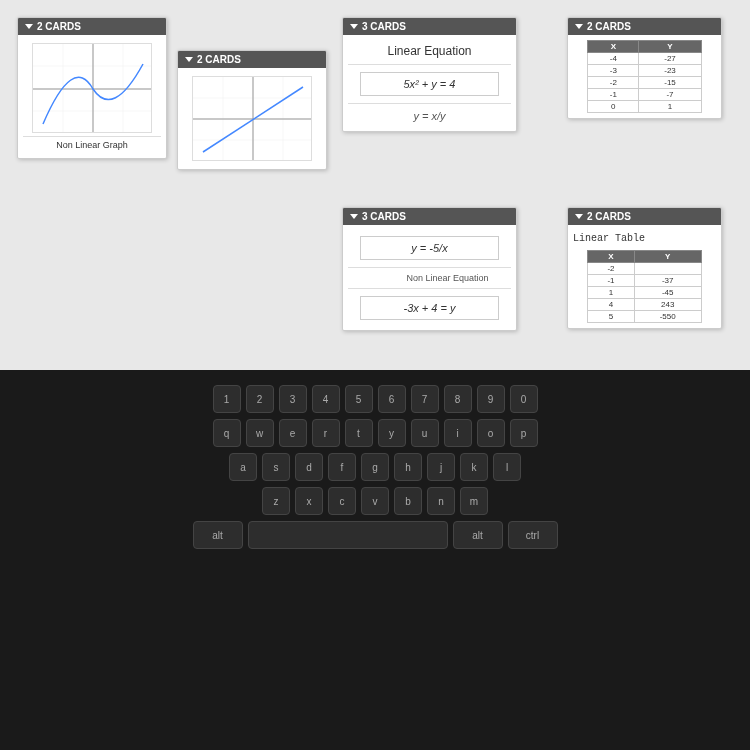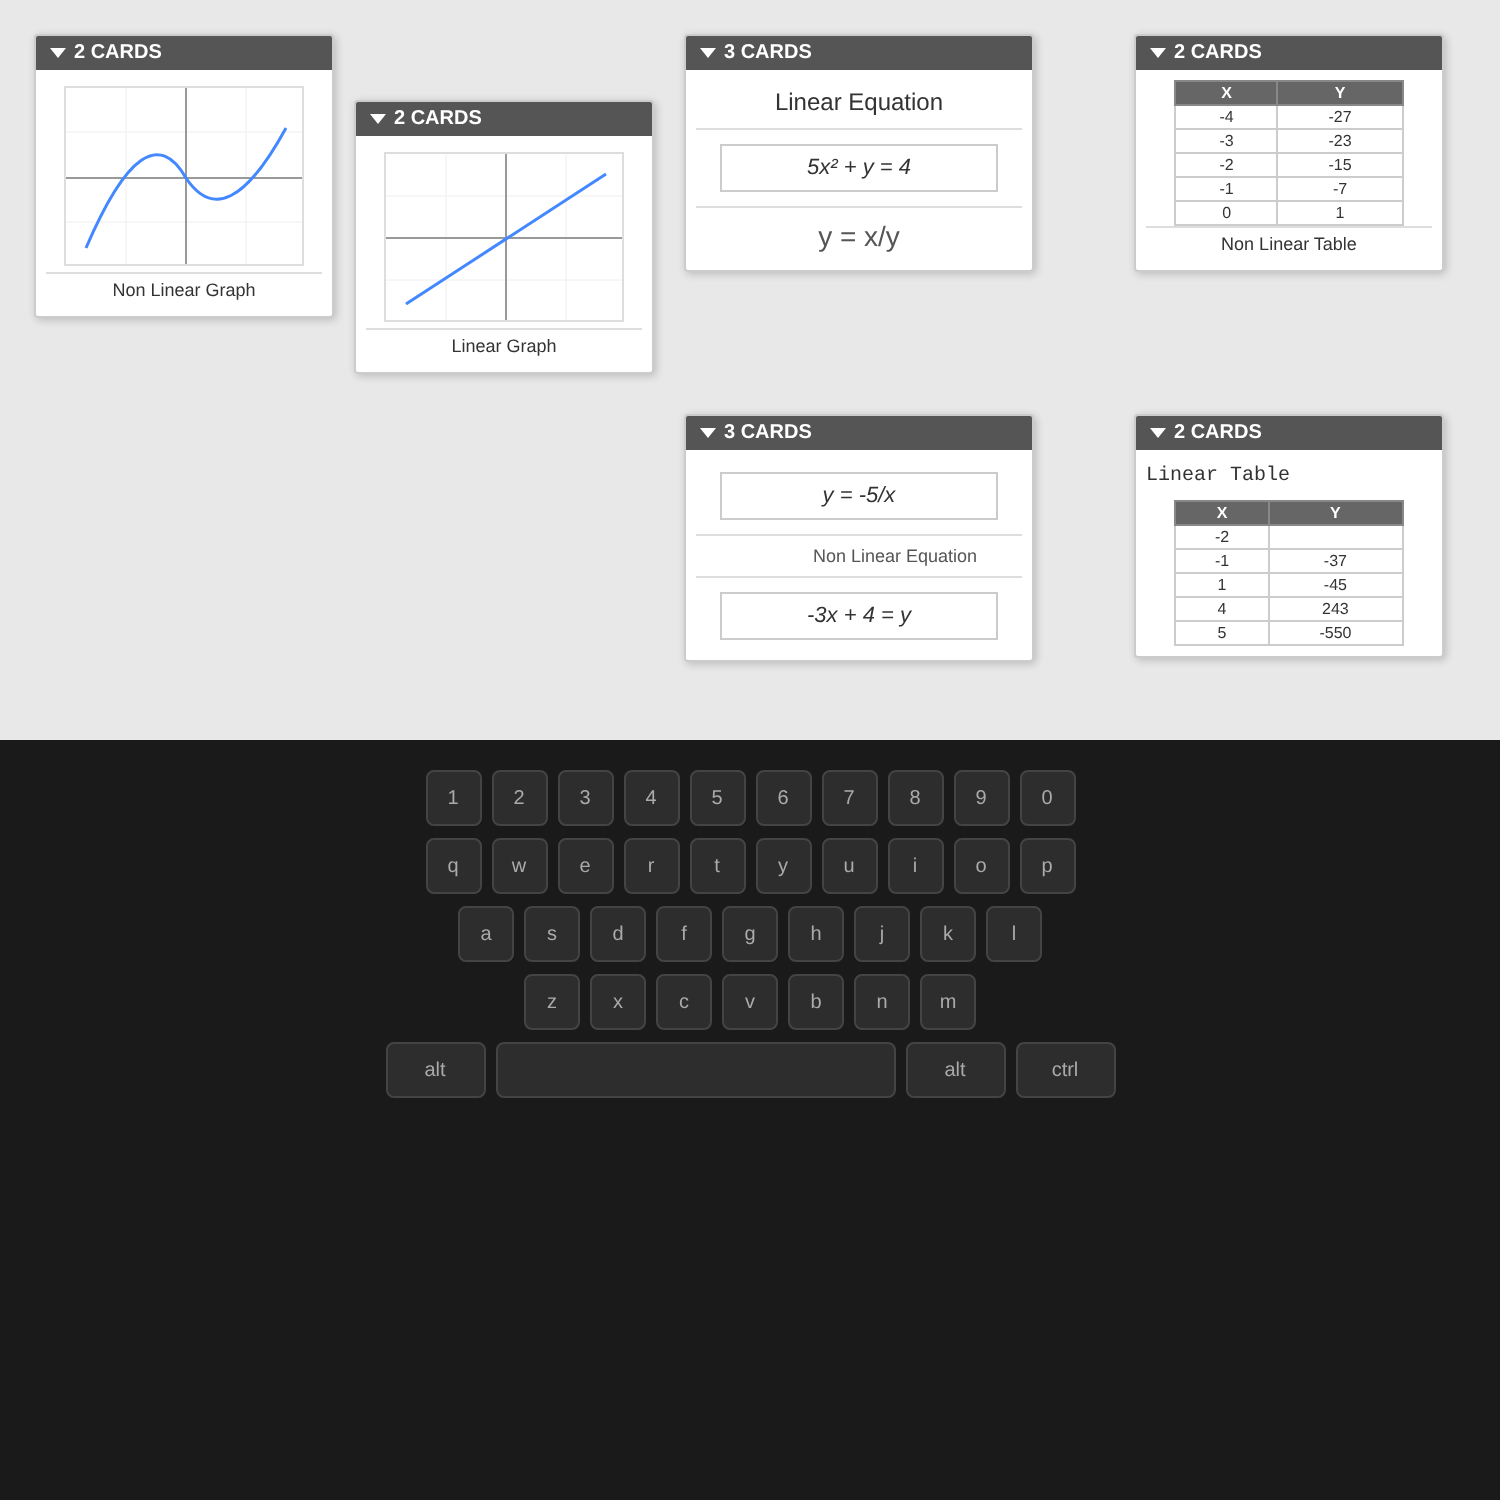--- a/index.html
+++ b/index.html
@@ -135,22 +135,23 @@
       padding: 5px 12px;
       margin: 5px 0;
       font-size: 11px;
       font-style: italic;
       color: #333;
       text-align: center;
       width: 85%;
     }
 
     .equation-small {
-      font-size: 14px;
+      font-size: 11px;
       color: #555;
+      font-style: italic;
       margin: 4px 16px;
     }
 
     
     .data-table {
       border-collapse: collapse;
       font-size: 8px;
       width: 80%;
     }
 
@@ -224,21 +225,20 @@
             <line x1="0" y1="63" x2="120" y2="63" stroke="#eee" stroke-width="0.5"></line>
             <line x1="30" y1="0" x2="30" y2="85" stroke="#eee" stroke-width="0.5"></line>
             <line x1="90" y1="0" x2="90" y2="85" stroke="#eee" stroke-width="0.5"></line>
 
             <line x1="0" y1="42" x2="120" y2="42" stroke="#999" stroke-width="1"></line>
             <line x1="60" y1="0" x2="60" y2="85" stroke="#999" stroke-width="1"></line>
 
             <line x1="10" y1="75" x2="110" y2="10" stroke="#4488ff" stroke-width="1.5"></line>
           </svg>
         </div>
-        <div class="card-label">Linear Graph</div>
       </div>
     </div>
 
     <div class="card" style="left: 330px; top: 5px; width: 175px;">
       <div class="card-header">
         <span class="triangle"></span>
         <span>3 CARDS</span>
       </div>
       <div class="card-body">
         <div style="font-size:12px; font-weight:500; color:#333; padding: 4px 0; text-align:left;">Linear Equation</div>
@@ -278,21 +278,20 @@
             <tr>
                 <td>-1</td>
                 <td>-7</td>
               </tr>
             <tr>
                 <td>0</td>
                 <td>1</td>
               </tr>
           </tbody>
         </table>
-        <div class="card-label">Non Linear Table</div>
       </div>
     </div>
 
     <div class="card" style="left: 330px; top: 195px; width: 175px;">
       <div class="card-header">
         <span class="triangle"></span>
         <span>3 CARDS</span>
       </div>
       <div class="card-body">
         <div class="equation-box" style="margin-top:6px;">

